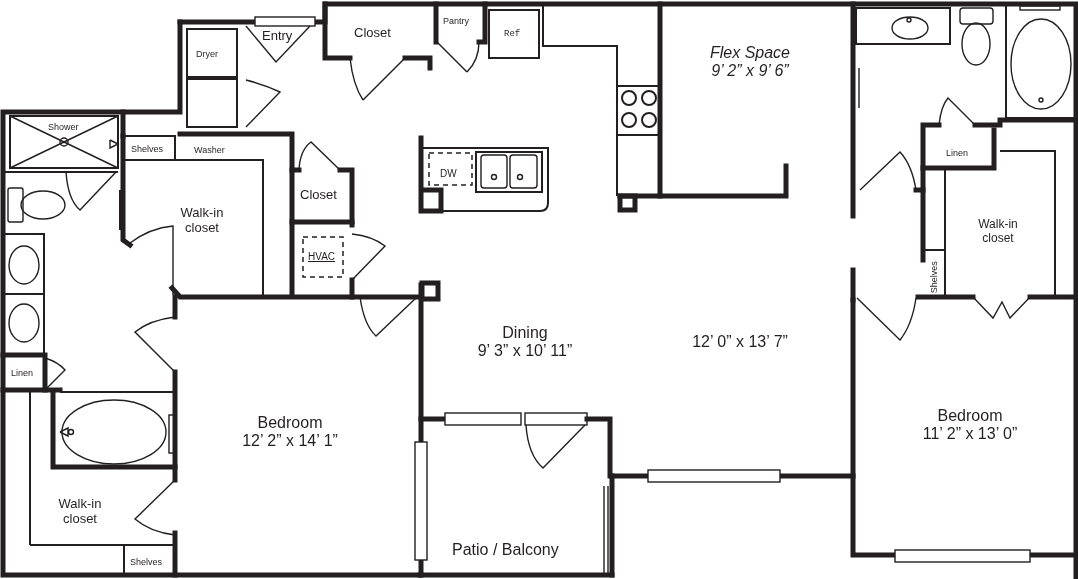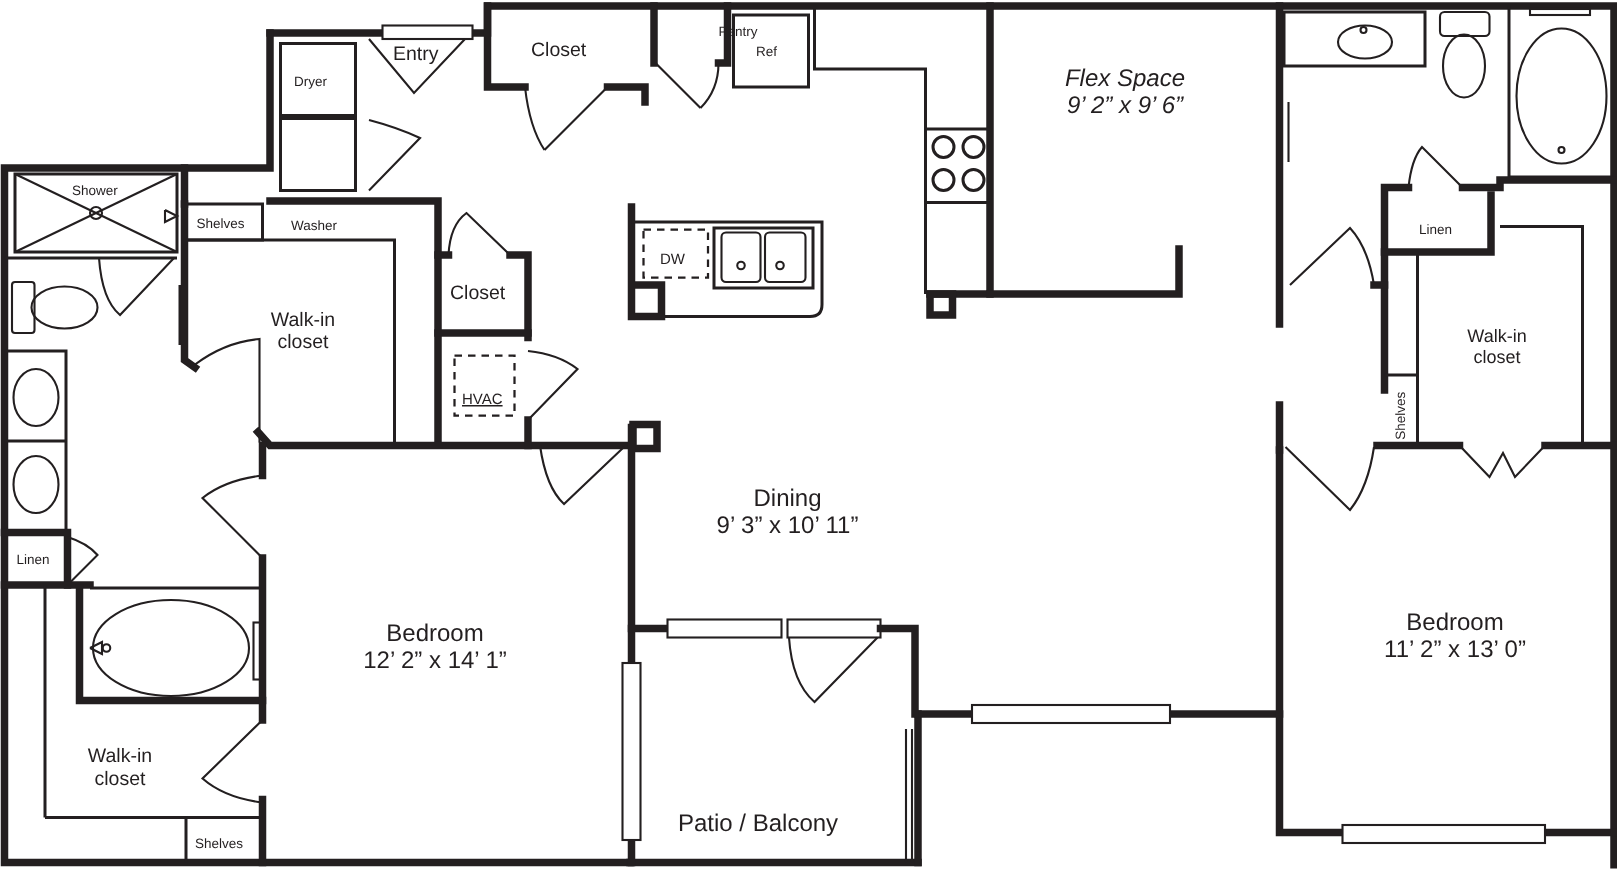--- a/index.html
+++ b/index.html
@@ -169,45 +169,46 @@
   <polyline class="th" points="973,297 993,318 1002,302 1010,318 1030,297"></polyline>
   <polyline class="w" points="1030,297 1076,297"></polyline>
   <path class="th" d="M857,298 L900,340 Q912,325 916,298"></path>
   <rect class="win" x="895" y="550" width="135" height="12"></rect>
 </svg>
 
 <div class="lbl mid" style="left:262px;top:29px;text-align:right;">Entry</div>
 <div class="lbl xs" style="left:196px;top:49px;">Dryer</div>
 <div class="lbl xs" style="left:194px;top:97px;margin-top:48px;">Washer</div>
 <div class="lbl mid" style="left:354px;top:26px;">Closet</div>
-<div class="lbl xs" style="left:443px;top:16px;margin-left:36px;">Pantry</div>
-<div class="lbl xs" style="left:504px;top:29px;">Ref</div>
+<div class="lbl xs" style="left:443px;top:16px;">Pantry</div>
+<div class="lbl xs" style="left:504px;top:29px;font-family:Liberation Mono, monospace;">Ref</div>
 <div class="lbl sm" style="left:440px;top:168px;">DW</div>
 
 <div class="lbl big" style="left:690px;top:44px;width:120px;font-style:italic;">
   <div>Flex Space</div>
   <div>9’ 2” x 9’ 6”</div>
 </div>
 
 <div class="lbl xs" style="left:48px;top:122px;">Shower</div>
 <div class="lbl xs" style="left:131px;top:144px;">Shelves</div>
 <div class="lbl mid" style="left:172px;top:206px;width:60px;white-space:normal;">Walk-in closet</div>
 <div class="lbl mid" style="left:300px;top:188px;">Closet</div>
-<div class="lbl sm" style="left:308px;top:261px;text-decoration:underline;">HVAC</div>
+<div class="lbl sm" style="left:308px;top:251px;text-decoration:underline;">HVAC</div>
 
 <div class="lbl xs" style="left:11px;top:368px;">Linen</div>
 <div class="lbl xs" style="left:946px;top:148px;">Linen</div>
 <div class="lbl mid" style="left:968px;top:218px;width:60px;white-space:normal;font-size:12px;">Walk-in closet</div>
 <div class="lbl xs vert" style="left:916px;top:272px;width:36px;">Shelves</div>
 
 <div class="lbl big" style="left:460px;top:324px;width:130px;">
   <div>Dining</div>
   <div>9’ 3” x 10’ 11”</div>
 </div>
 <div class="lbl big" style="left:670px;top:333px;width:140px;">
+  <div>12’ 0” x 13’ 7”</div>
 </div>
 <div class="lbl big" style="left:225px;top:414px;width:130px;">
   <div>Bedroom</div>
   <div>12’ 2” x 14’ 1”</div>
 </div>
 <div class="lbl big" style="left:905px;top:407px;width:130px;">
   <div>Bedroom</div>
   <div>11’ 2” x 13’ 0”</div>
 </div>
 <div class="lbl big" style="left:452px;top:497px;margin-top:44px;">Patio / Balcony</div>

